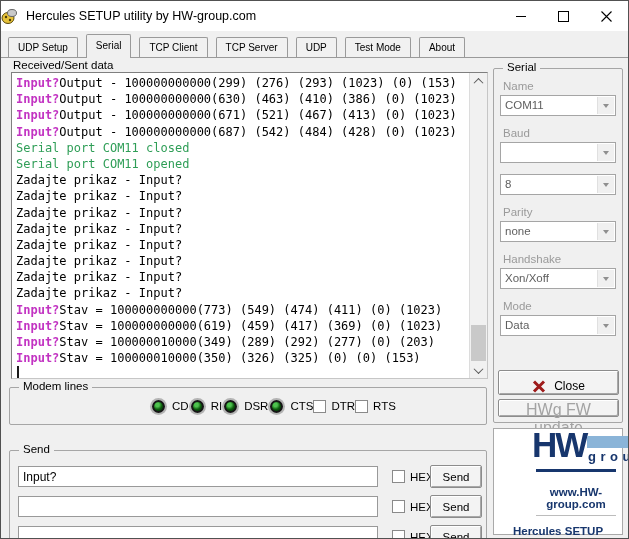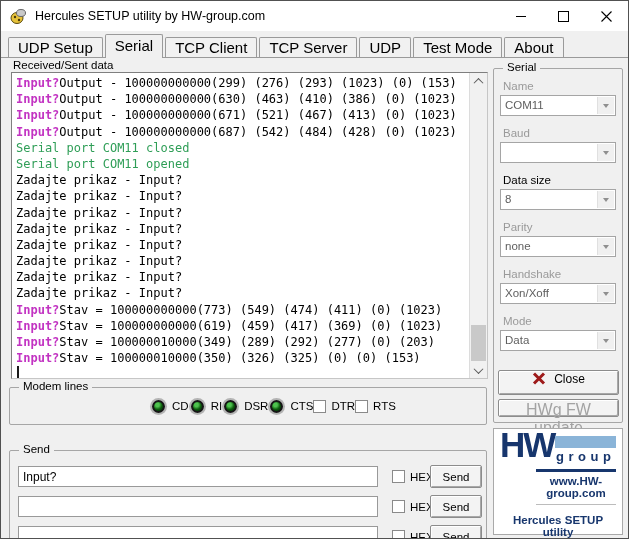--- a/index.html
+++ b/index.html
@@ -1,28 +1,28 @@
 <!DOCTYPE html>
 <html style="--magenta: #c233c2; --green: #2f9e57; --navy: #17366d; --lightblue: #8ab4d8; --closex: #9e1b1b;"><head>
 <meta charset="utf-8">
 <style>
   html,body{margin:0;padding:0;background:#fff;font-family:"Liberation Sans",sans-serif;}
   .window{position:relative;width:627px;height:537px;border:1px solid #515151;background:#f0f0f0;overflow:hidden;}
 
   
-  .titlebar{position:absolute;top:0;left:0;right:0;height:30px;background:#fff;display:flex;align-items:center;padding-left:9px;}
+  .titlebar{position:absolute;top:0;left:0;right:0;height:30px;background:#fff;display:flex;align-items:center;}
   .app-icon{width:17px;height:17px;margin-right:8px;display:inline-block;}
   .title{font-size:12.5px;color:#000;flex:1;}
   .wc{width:43px;height:30px;display:flex;align-items:center;justify-content:center;}
   .glyph-min{width:10px;height:1px;background:#000;display:block;}
   .glyph-max{width:9px;height:9px;border:1px solid #000;display:block;}
 
   
   .tabbar{position:absolute;top:31px;left:7px;height:25px;display:flex;align-items:flex-end;z-index:3;}
-  .tab{height:19px;line-height:19px;padding:0 9px;font-size:15px;background:#f1f1f1;border:1px solid #9a9a9a;border-bottom:none;border-radius:2px 2px 0 0;margin-right:2px;color:#000;}
+  .tab{height:19px;line-height:19px;padding:0 9px;font-size:10px;background:#f1f1f1;border:1px solid #9a9a9a;border-bottom:none;border-radius:2px 2px 0 0;margin-right:8px;color:#000;}
   .tab.active{height:23px;line-height:21px;margin-bottom:-1px;background:#f0f0f0;z-index:4;}
   .page-line{position:absolute;top:56px;left:0;right:0;height:1px;background:#9a9a9a;}
 
   .recv-label{position:absolute;left:12px;top:58px;font-size:11.5px;color:#000;}
 
   
   .terminal{position:absolute;left:10px;top:71px;width:477px;height:307px;background:#fff;border:1px solid;border-color:#7f7f7f #c6c6c6 #c6c6c6 #7f7f7f;box-sizing:border-box;overflow:hidden;}
   #term-lines{padding:2px 0 0 4px;}
   .term-line{height:16.2px;line-height:16.2px;font-family:"DejaVu Sans Mono","Liberation Mono",monospace;font-size:12px;white-space:pre;color:#000;}
   .seg-magenta{color:var(--magenta);font-weight:bold;}
@@ -58,30 +58,30 @@
 
   
   .serial-group{left:492px;top:67px;width:130px;height:355px;}
   #serial-fields{padding-top:8px;}
   .fld-label{margin:3px 0 2px 9px;font-size:11.5px;color:#9a9a9a;height:13px;}
   .fld-label.enabled{color:#000;}
   .combo{position:relative;margin-left:6px;width:116px;height:21px;background:#fff;border:1px solid #a5a5a5;box-sizing:border-box;margin-bottom:11px;}
   .combo-value{display:block;padding:3px 0 0 4px;font-size:11.5px;color:#5f5f5f;}
   .combo-arrow{position:absolute;right:1px;top:1px;bottom:1px;width:16px;background:#f0f0f0;border-left:1px solid #e0e0e0;display:flex;align-items:center;justify-content:center;}
   .tri-down{width:0;height:0;border-left:3.5px solid transparent;border-right:3.5px solid transparent;border-top:4px solid #8f8f8f;}
-  .close-btn{position:absolute;left:4px;top:301px;width:121px;height:25px;display:flex;align-items:flex-start;justify-content:center;gap:8px;font-size:12px;}
+  .close-btn{position:absolute;left:4px;top:301px;width:121px;height:25px;display:flex;align-items:flex-end;justify-content:center;gap:8px;font-size:12px;}
   .fw-btn{position:absolute;left:4px;top:330px;width:121px;height:18px;color:#a3a3a3;font-size:16px;}
 
   
   .logo-box{position:absolute;left:492px;top:427px;width:130px;height:107px;background:#fff;border:1px solid #a9a9a9;box-sizing:border-box;padding:4px 6px 0 6px;}
-  .logo-row{position:relative;height:36px;}
+  .logo-row{position:relative;height:36px;margin-left:32px;}
   .logo-hw{position:absolute;left:0;top:-8px;font-size:35px;font-weight:bold;color:var(--navy);letter-spacing:-2px;}
   .logo-bar{position:absolute;left:55px;top:3px;width:61px;height:12px;background:var(--lightblue);}
   .logo-group{position:absolute;left:56px;top:16px;font-size:13px;font-weight:bold;color:var(--navy);letter-spacing:4.5px;}
-  .www-row{border-top:3px solid var(--navy);border-bottom:1px solid #bcbcbc;text-align:center;font-weight:bold;font-size:11.5px;color:var(--navy);padding:3px 0 5px;margin-left:36px;}
+  .www-row{border-top:3px solid var(--navy);border-bottom:1px solid #bcbcbc;text-align:center;font-weight:bold;font-size:11.5px;color:var(--navy);padding:14px 0 5px;margin-left:36px;}
   .product-row{text-align:center;font-weight:bold;font-size:11.5px;color:var(--navy);margin-top:9px;}
   .version-row{display:flex;justify-content:center;gap:15px;font-weight:bold;font-size:14.5px;color:var(--navy);margin-top:8px;}
 </style>
 </head>
 <body>
 
 <div class="window">
 
   <div class="titlebar">
     <span class="app-icon">
@@ -215,21 +215,20 @@
           <span class="combo-arrow">
             <span class="tri-down"></span>
           </span>
         </div>
         <div class="fld-label">Baud</div>
         <div class="combo">
           <span class="combo-arrow">
             <span class="tri-down"></span>
           </span>
         </div>
-        <div class="fld-label enabled">Data size</div>
         <div class="combo">
           <span class="combo-value">8</span>
           <span class="combo-arrow">
             <span class="tri-down"></span>
           </span>
         </div>
         <div class="fld-label">Parity</div>
         <div class="combo">
           <span class="combo-value">none</span>
           <span class="combo-arrow">

